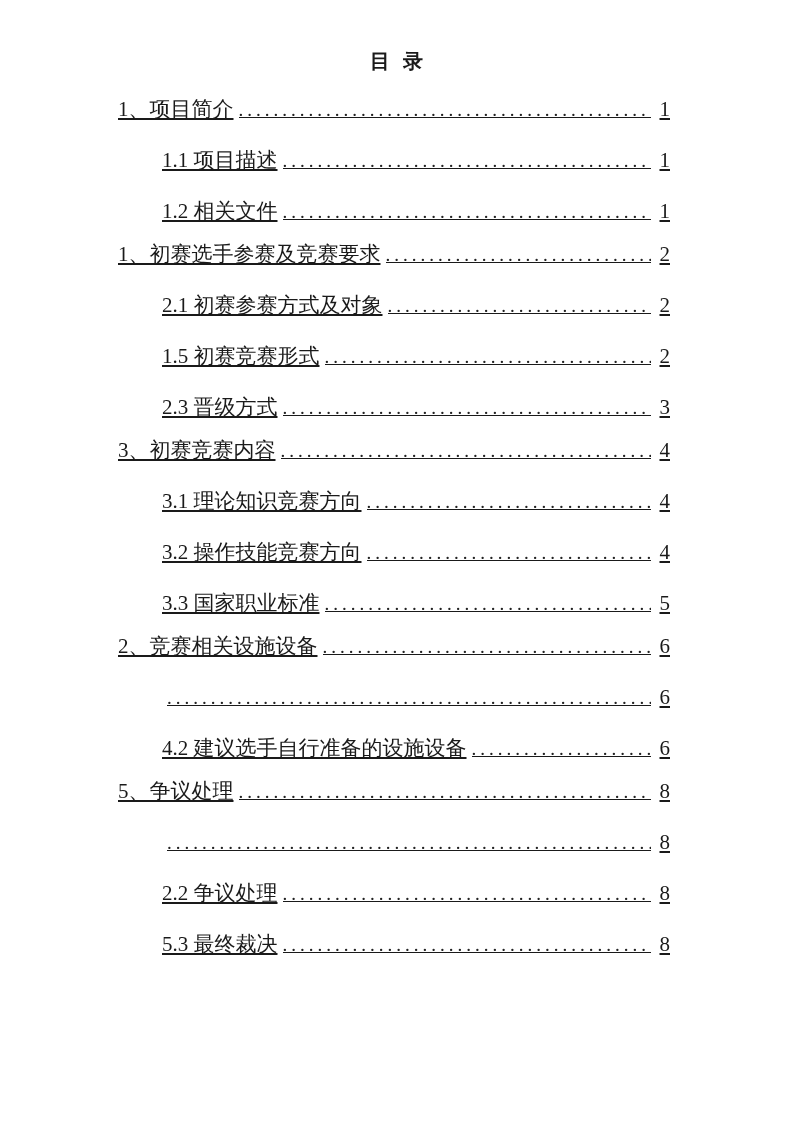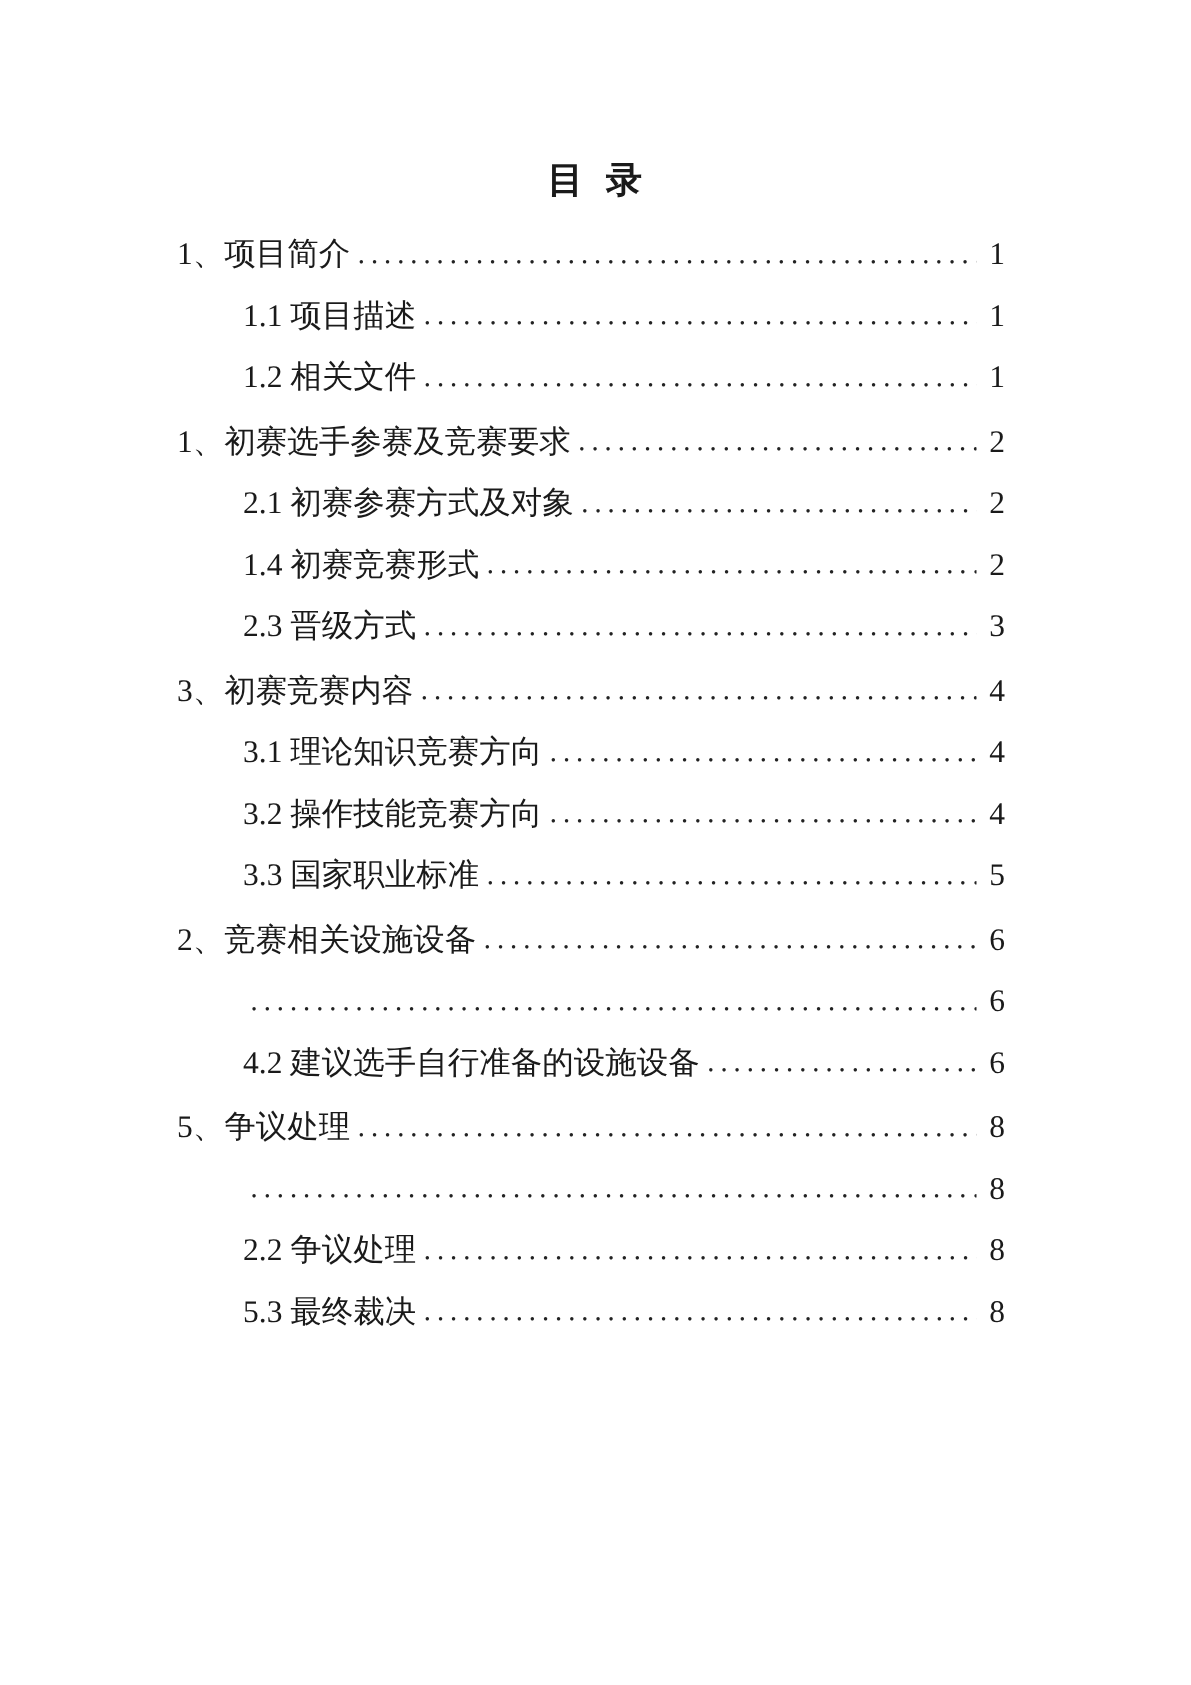--- a/index.html
+++ b/index.html
@@ -11,44 +11,46 @@
     position: relative;
     width: 794px;
     height: 1123px;
     background: #ffffff;
     overflow: hidden;
     font-family: "Liberation Serif", "DejaVu Serif", serif;
     color: #1a1a1a;
     box-sizing: border-box;
   }
   .doc-title {
-    margin-top: 104px;
+    margin-top: 44px;
     text-align: center;
-    font-size: 24px;
+    font-size: 20px;
     line-height: 34px;
     font-weight: bold;
     white-space: pre;
     letter-spacing: 1px;
   }
   .toc {
     margin: 11px 124px 0 118px;
   }
   .toc-row {
     display: flex;
     align-items: flex-end;
     height: 41px;
     line-height: 41px;
     font-size: 21px;
     cursor: default;
+    text-decoration: underline;
   }
   .toc-row.level1:not(:first-child) {
     margin-top: 2px;
   }
   .toc-row.level2 {
     padding-left: 44px;
+    margin-top: 10px;
   }
   .toc-label {
     white-space: nowrap;
     flex: 0 0 auto;
   }
   .toc-leader {
     flex: 1 1 auto;
     min-width: 0;
     overflow: hidden;
     white-space: nowrap;
@@ -91,21 +93,21 @@
     <span class="toc-label">1、初赛选手参赛及竞赛要求</span>
     <span class="toc-leader" aria-hidden="true">..........................................................................................</span>
     <span class="toc-page">2</span>
   </div>
       <div class="toc-row level2">
     <span class="toc-label">2.1 初赛参赛方式及对象</span>
     <span class="toc-leader" aria-hidden="true">..........................................................................................</span>
     <span class="toc-page">2</span>
   </div>
       <div class="toc-row level2">
-    <span class="toc-label">1.4 初赛竞赛形式</span>
+    <span class="toc-label">1.5 初赛竞赛形式</span>
     <span class="toc-leader" aria-hidden="true">..........................................................................................</span>
     <span class="toc-page">2</span>
   </div>
       <div class="toc-row level2">
     <span class="toc-label">2.3 晋级方式</span>
     <span class="toc-leader" aria-hidden="true">..........................................................................................</span>
     <span class="toc-page">3</span>
   </div>
       <div class="toc-row level1">
     <span class="toc-label">3、初赛竞赛内容</span>

